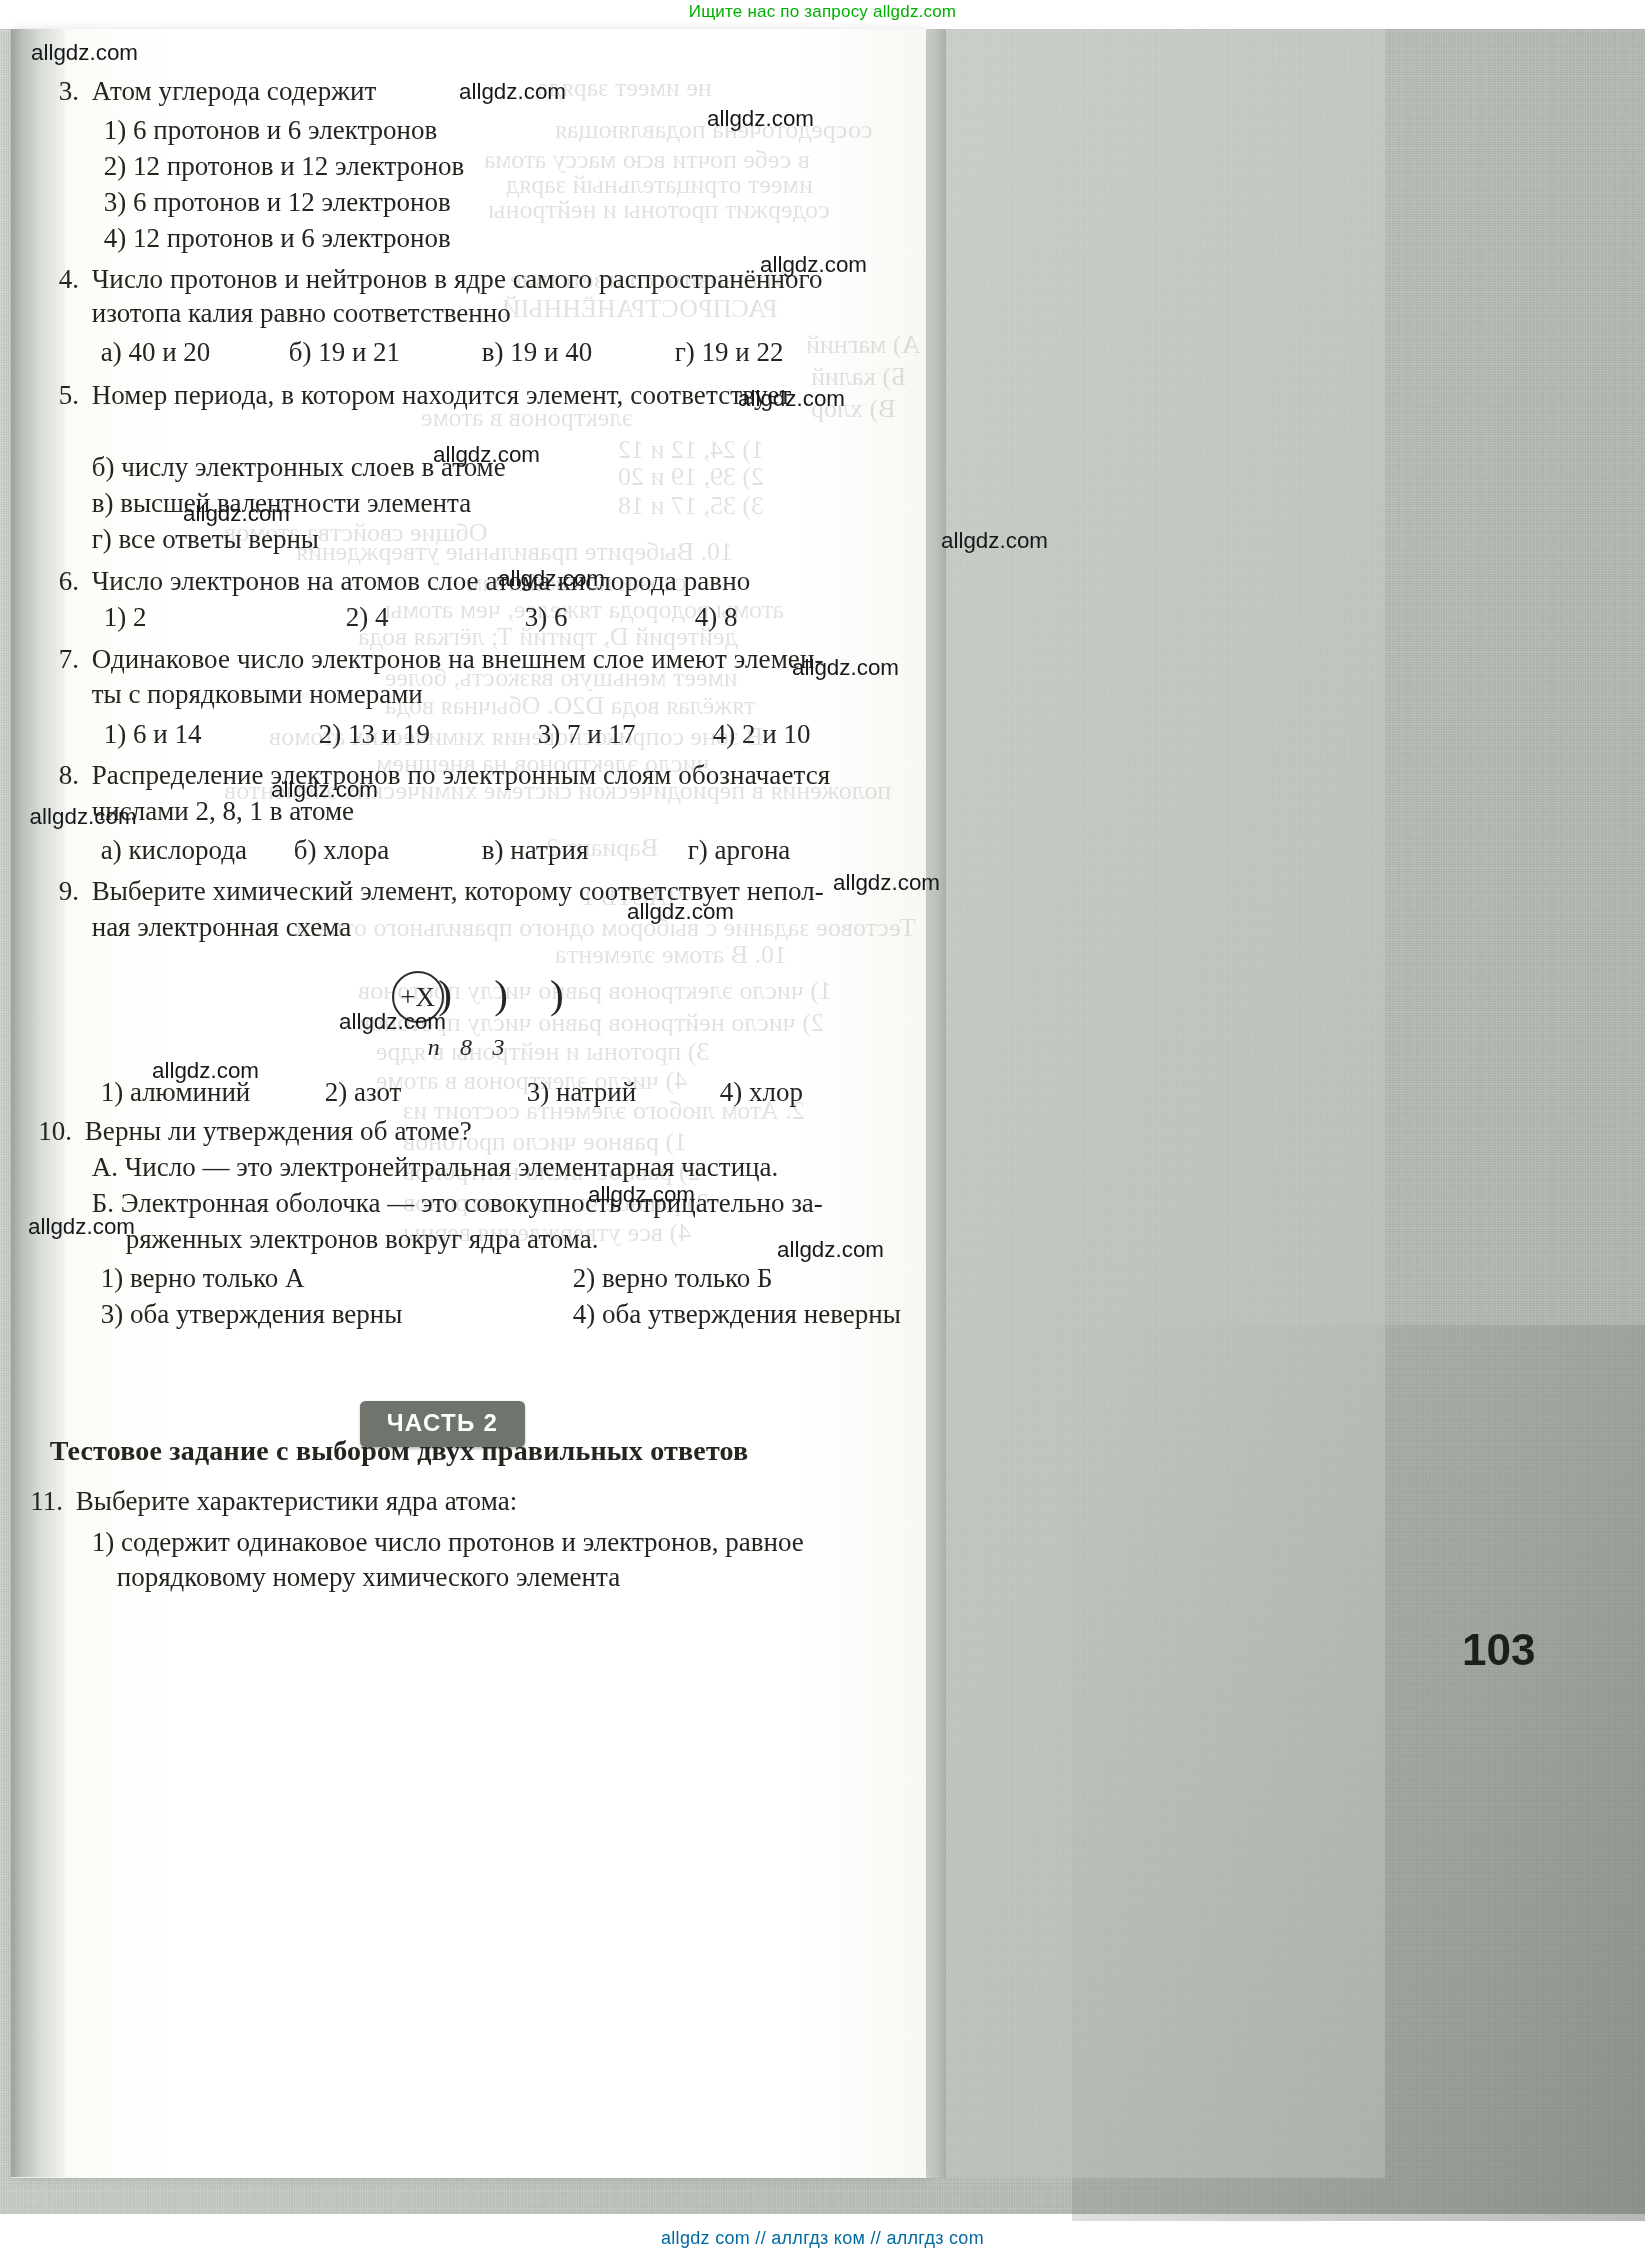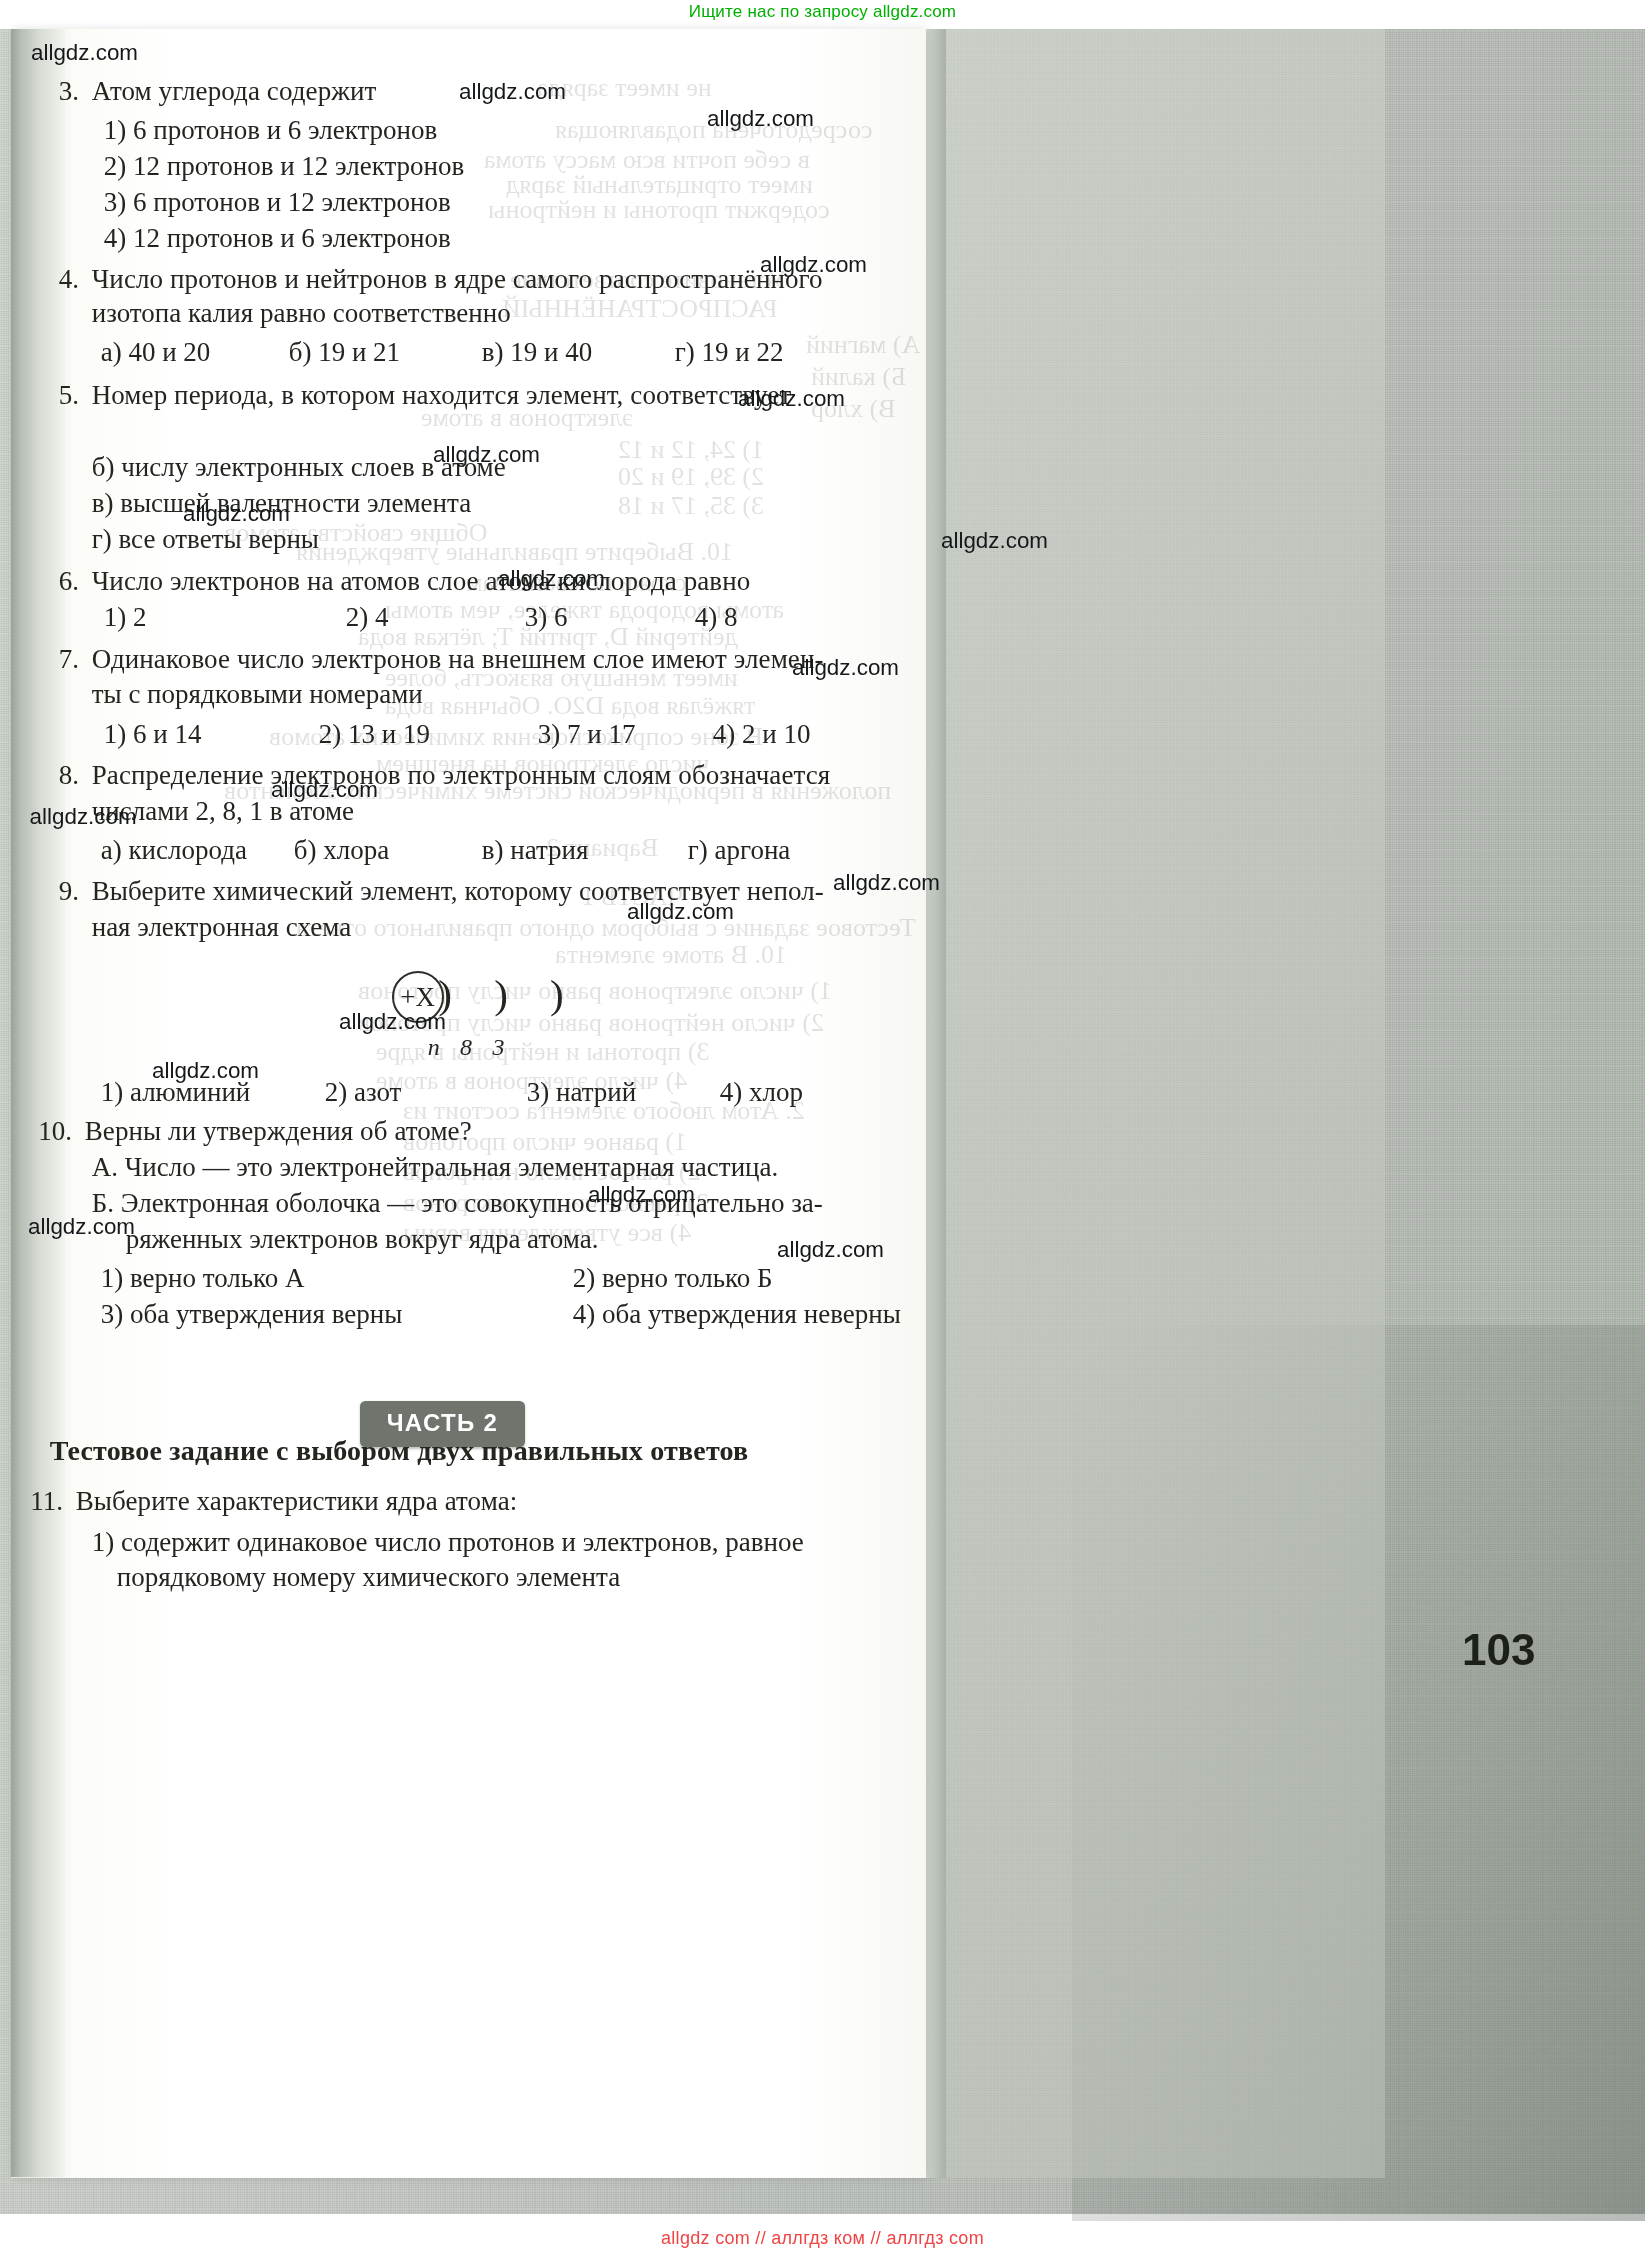--- a/index.html
+++ b/index.html
@@ -33,21 +33,21 @@
 
   
   .promo-bottom {
     position: absolute;
     bottom: 12.5px;
     left: 0;
     width: 1645px;
     text-align: center;
     font-family: "Liberation Sans", sans-serif;
     font-size: 18px;
-    color: #ef4444;
+    color: #0369a1;
     letter-spacing: 0.3px;
   }
 
   
   .desk {
     position: absolute;
     left: 0;
     top: 29px;
     width: 1645px;
     height: 2185px;

